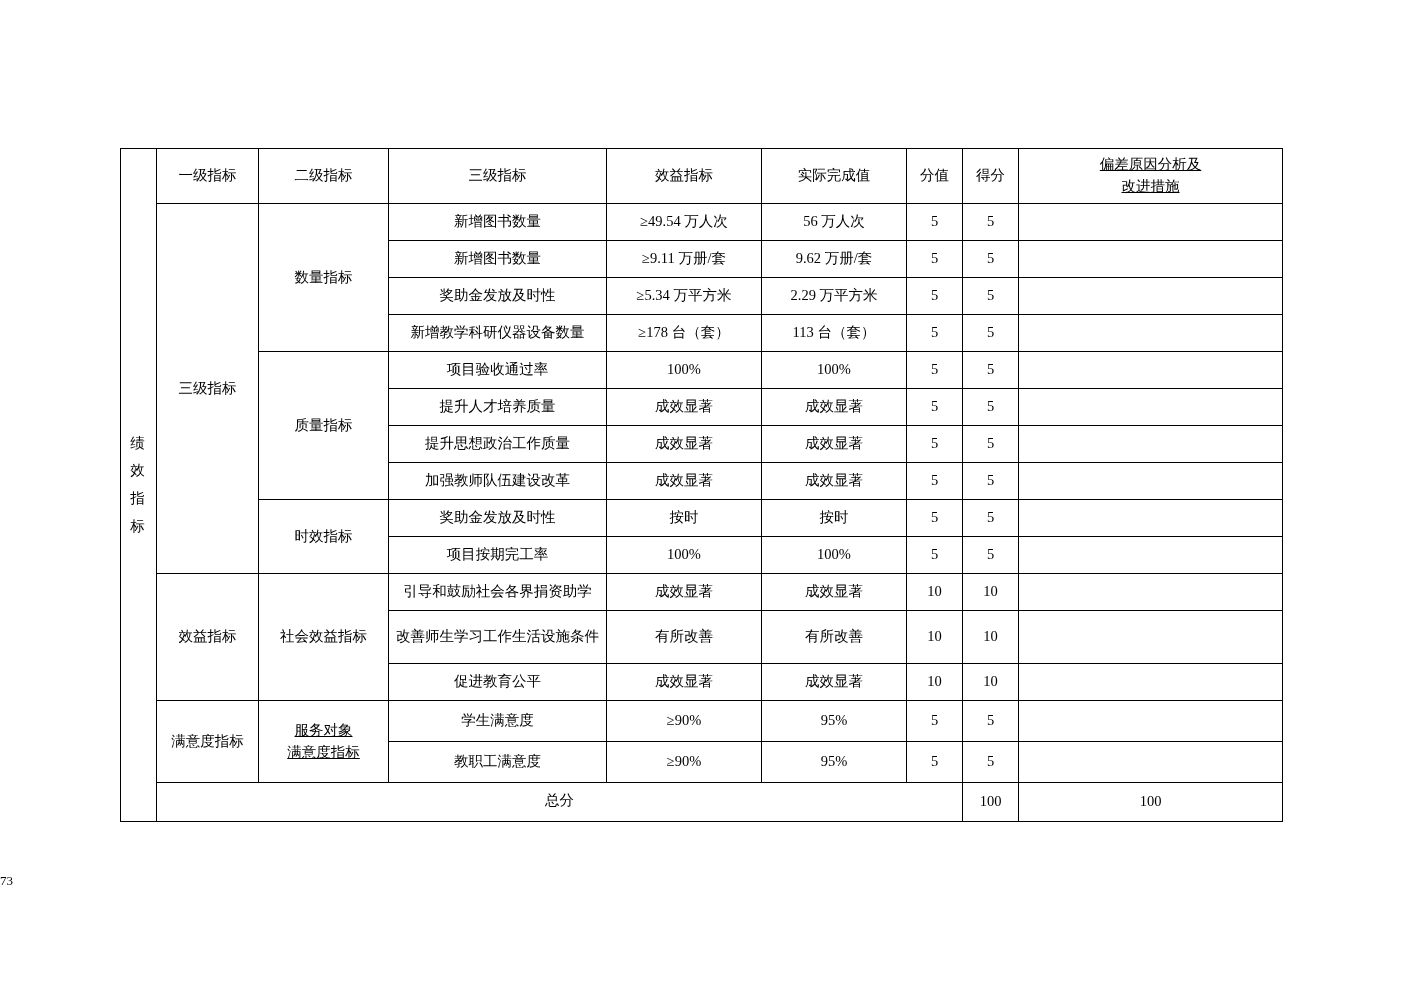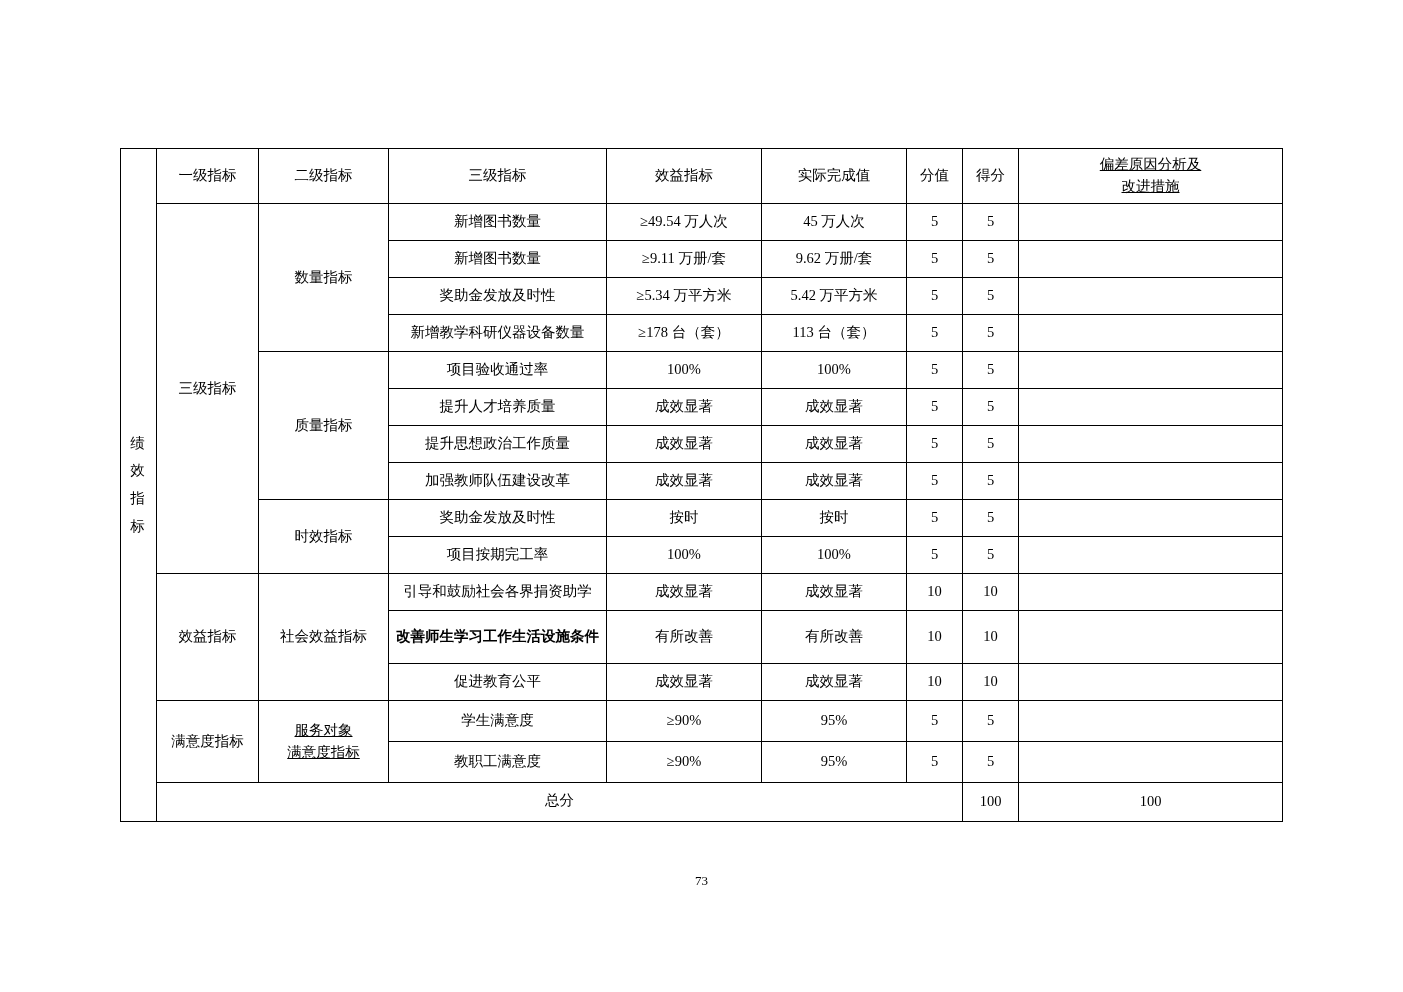--- a/index.html
+++ b/index.html
@@ -64,21 +64,21 @@
   .two-line {
     display: block;
     line-height: 1.5;
     text-decoration: underline;
   }
   .page-num {
     position: absolute;
     left: 0;
     top: 873px;
     width: 1403px;
-    text-align: center;
+    text-align: left;
     font-size: 13px;
     font-family: "Liberation Serif", serif;
   }
 </style>
 </head>
 <body>
 
 <div class="page">
 
   <div class="table-wrap">
@@ -111,37 +111,37 @@
             <span class="two-line">偏差原因分析及</span>
             <span class="two-line">改进措施</span>
           </td>
         </tr>
 
         <tr>
           <td class="rowcell" rowspan="10">三级指标</td>
           <td class="rowcell" rowspan="4">数量指标</td>
           <td class="rowcell left">新增图书数量</td>
           <td class="rowcell">≥49.54 万人次</td>
-          <td class="rowcell">45 万人次</td>
+          <td class="rowcell">56 万人次</td>
           <td class="rowcell">5</td>
           <td class="rowcell">5</td>
           <td class="rowcell notes"></td>
         </tr>
         <tr>
           <td class="rowcell left">新增图书数量</td>
           <td class="rowcell">≥9.11 万册/套</td>
           <td class="rowcell">9.62 万册/套</td>
           <td class="rowcell">5</td>
           <td class="rowcell">5</td>
           <td class="rowcell notes"></td>
         </tr>
         <tr>
           <td class="rowcell left">奖助金发放及时性</td>
           <td class="rowcell">≥5.34 万平方米</td>
-          <td class="rowcell">5.42 万平方米</td>
+          <td class="rowcell">2.29 万平方米</td>
           <td class="rowcell">5</td>
           <td class="rowcell">5</td>
           <td class="rowcell notes"></td>
         </tr>
         <tr>
           <td class="rowcell left">新增教学科研仪器设备数量</td>
           <td class="rowcell">≥178 台（套）</td>
           <td class="rowcell">113 台（套）</td>
           <td class="rowcell">5</td>
           <td class="rowcell">5</td>
@@ -204,21 +204,21 @@
           <td class="rowcell" rowspan="3">效益指标</td>
           <td class="rowcell" rowspan="3">社会效益指标</td>
           <td class="rowcell left">引导和鼓励社会各界捐资助学</td>
           <td class="rowcell">成效显著</td>
           <td class="rowcell">成效显著</td>
           <td class="rowcell">10</td>
           <td class="rowcell">10</td>
           <td class="rowcell notes"></td>
         </tr>
         <tr>
-          <td class="rowcell left" style="height:44px;font-weight:bold;">改善师生学习工作生活设施条件</td>
+          <td class="rowcell left" style="height:44px;">改善师生学习工作生活设施条件</td>
           <td class="rowcell">有所改善</td>
           <td class="rowcell">有所改善</td>
           <td class="rowcell">10</td>
           <td class="rowcell">10</td>
           <td class="rowcell notes"></td>
         </tr>
         <tr>
           <td class="rowcell left">促进教育公平</td>
           <td class="rowcell">成效显著</td>
           <td class="rowcell">成效显著</td>

